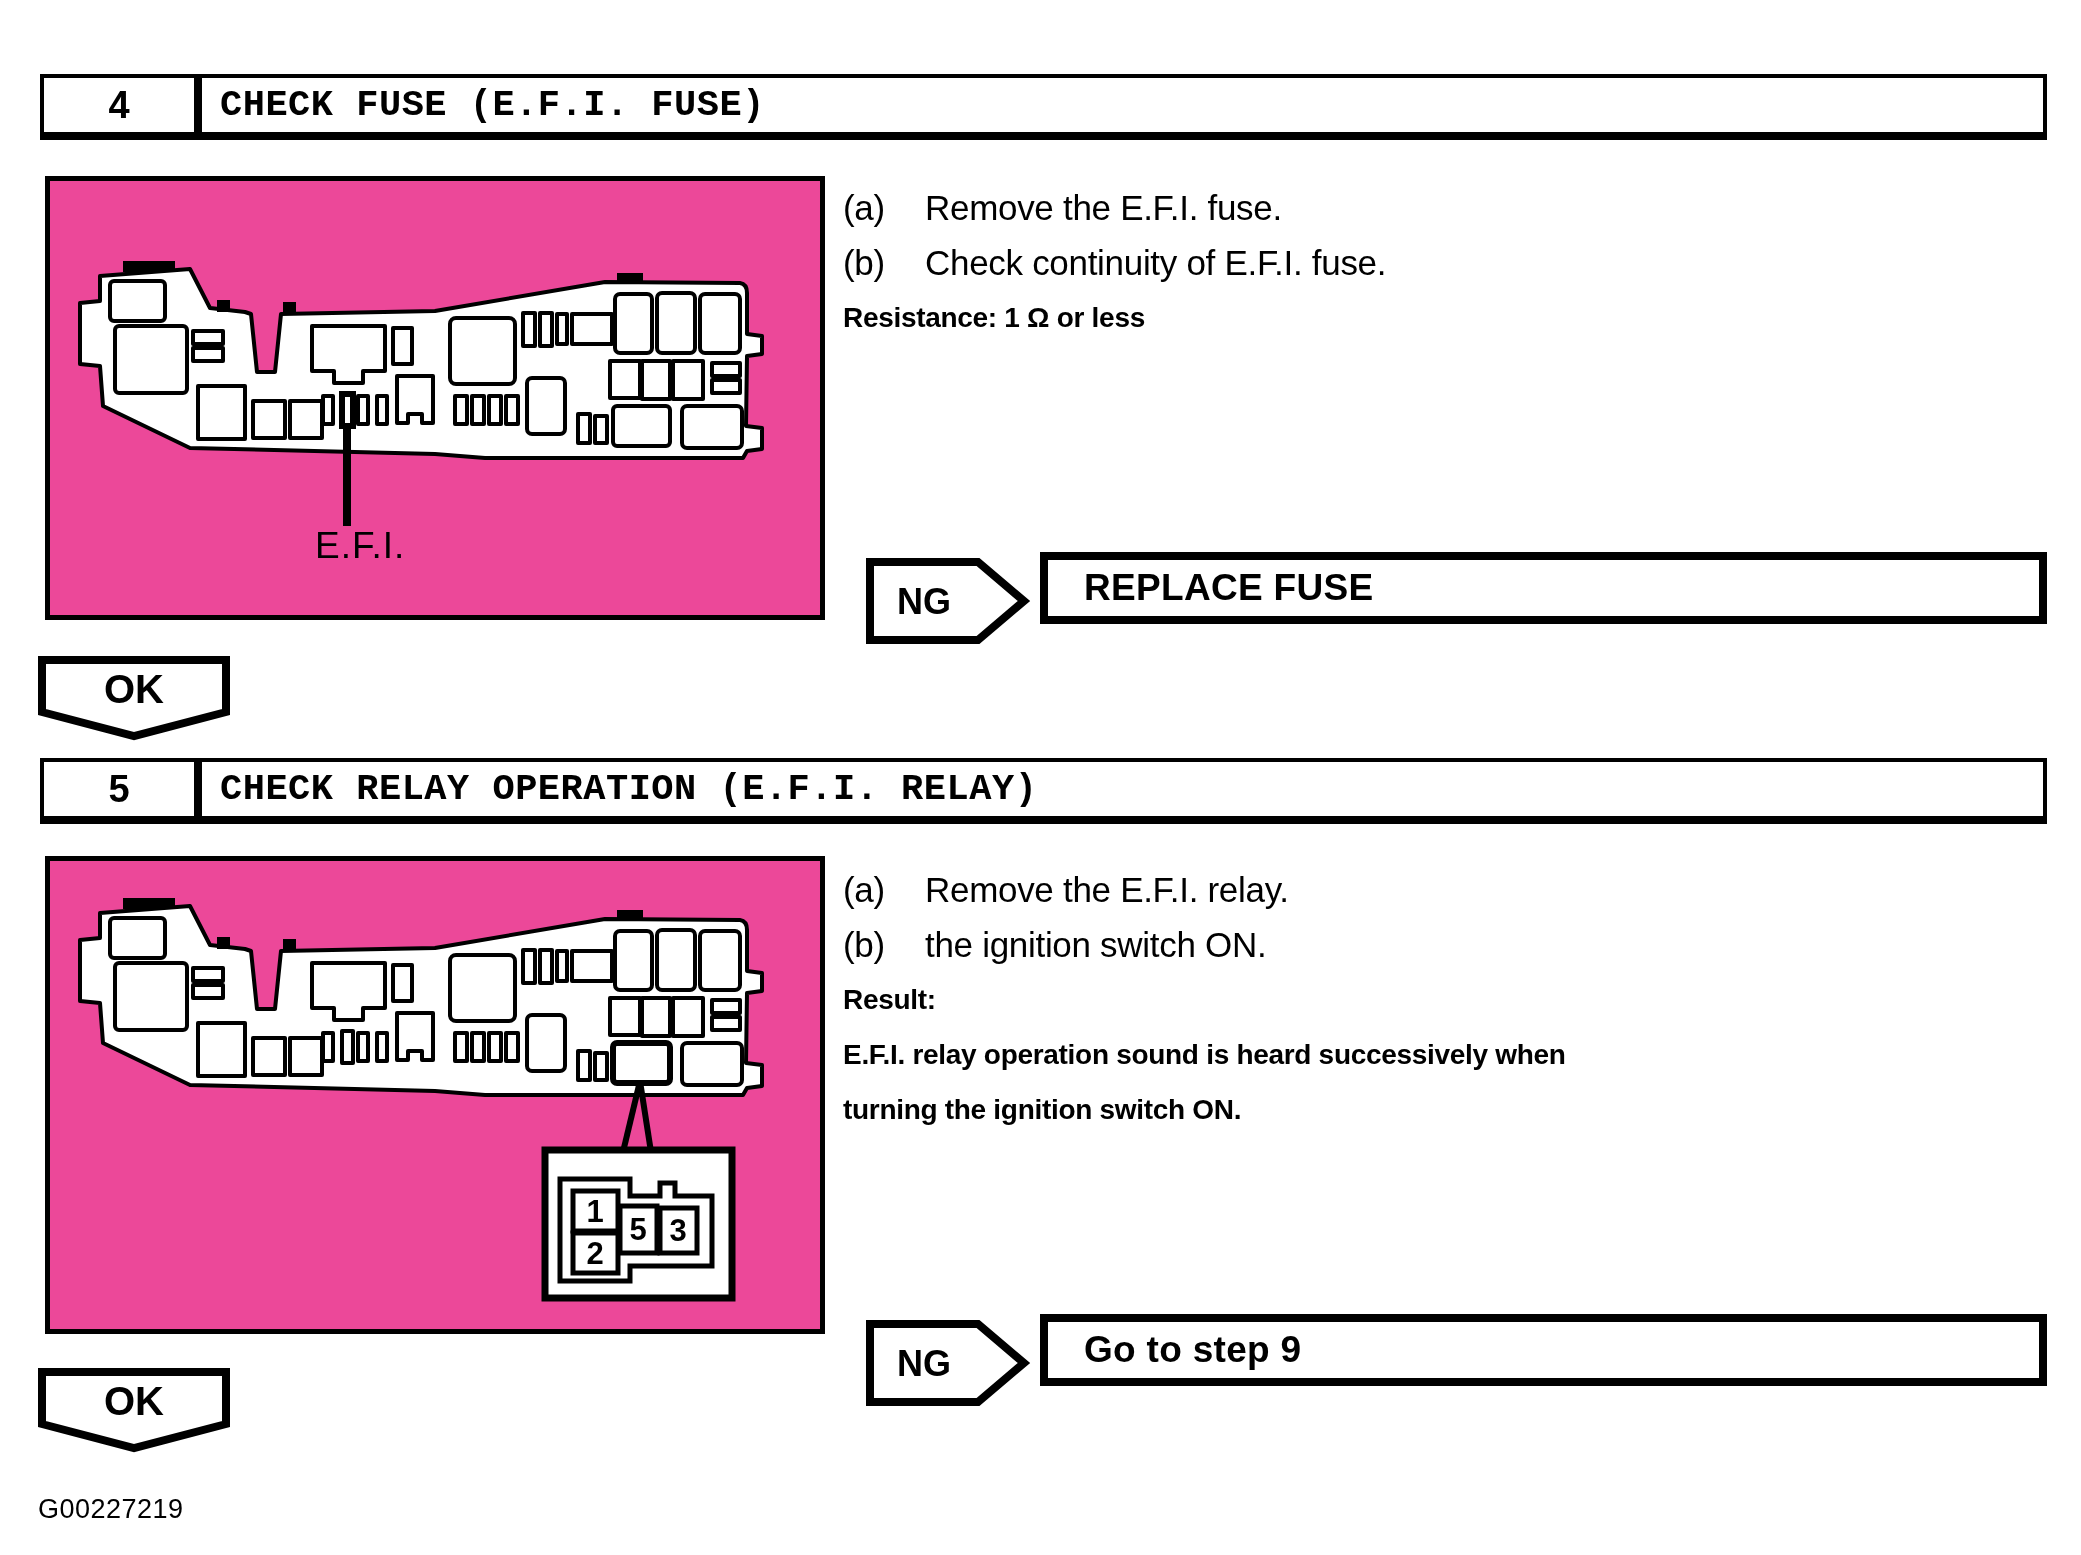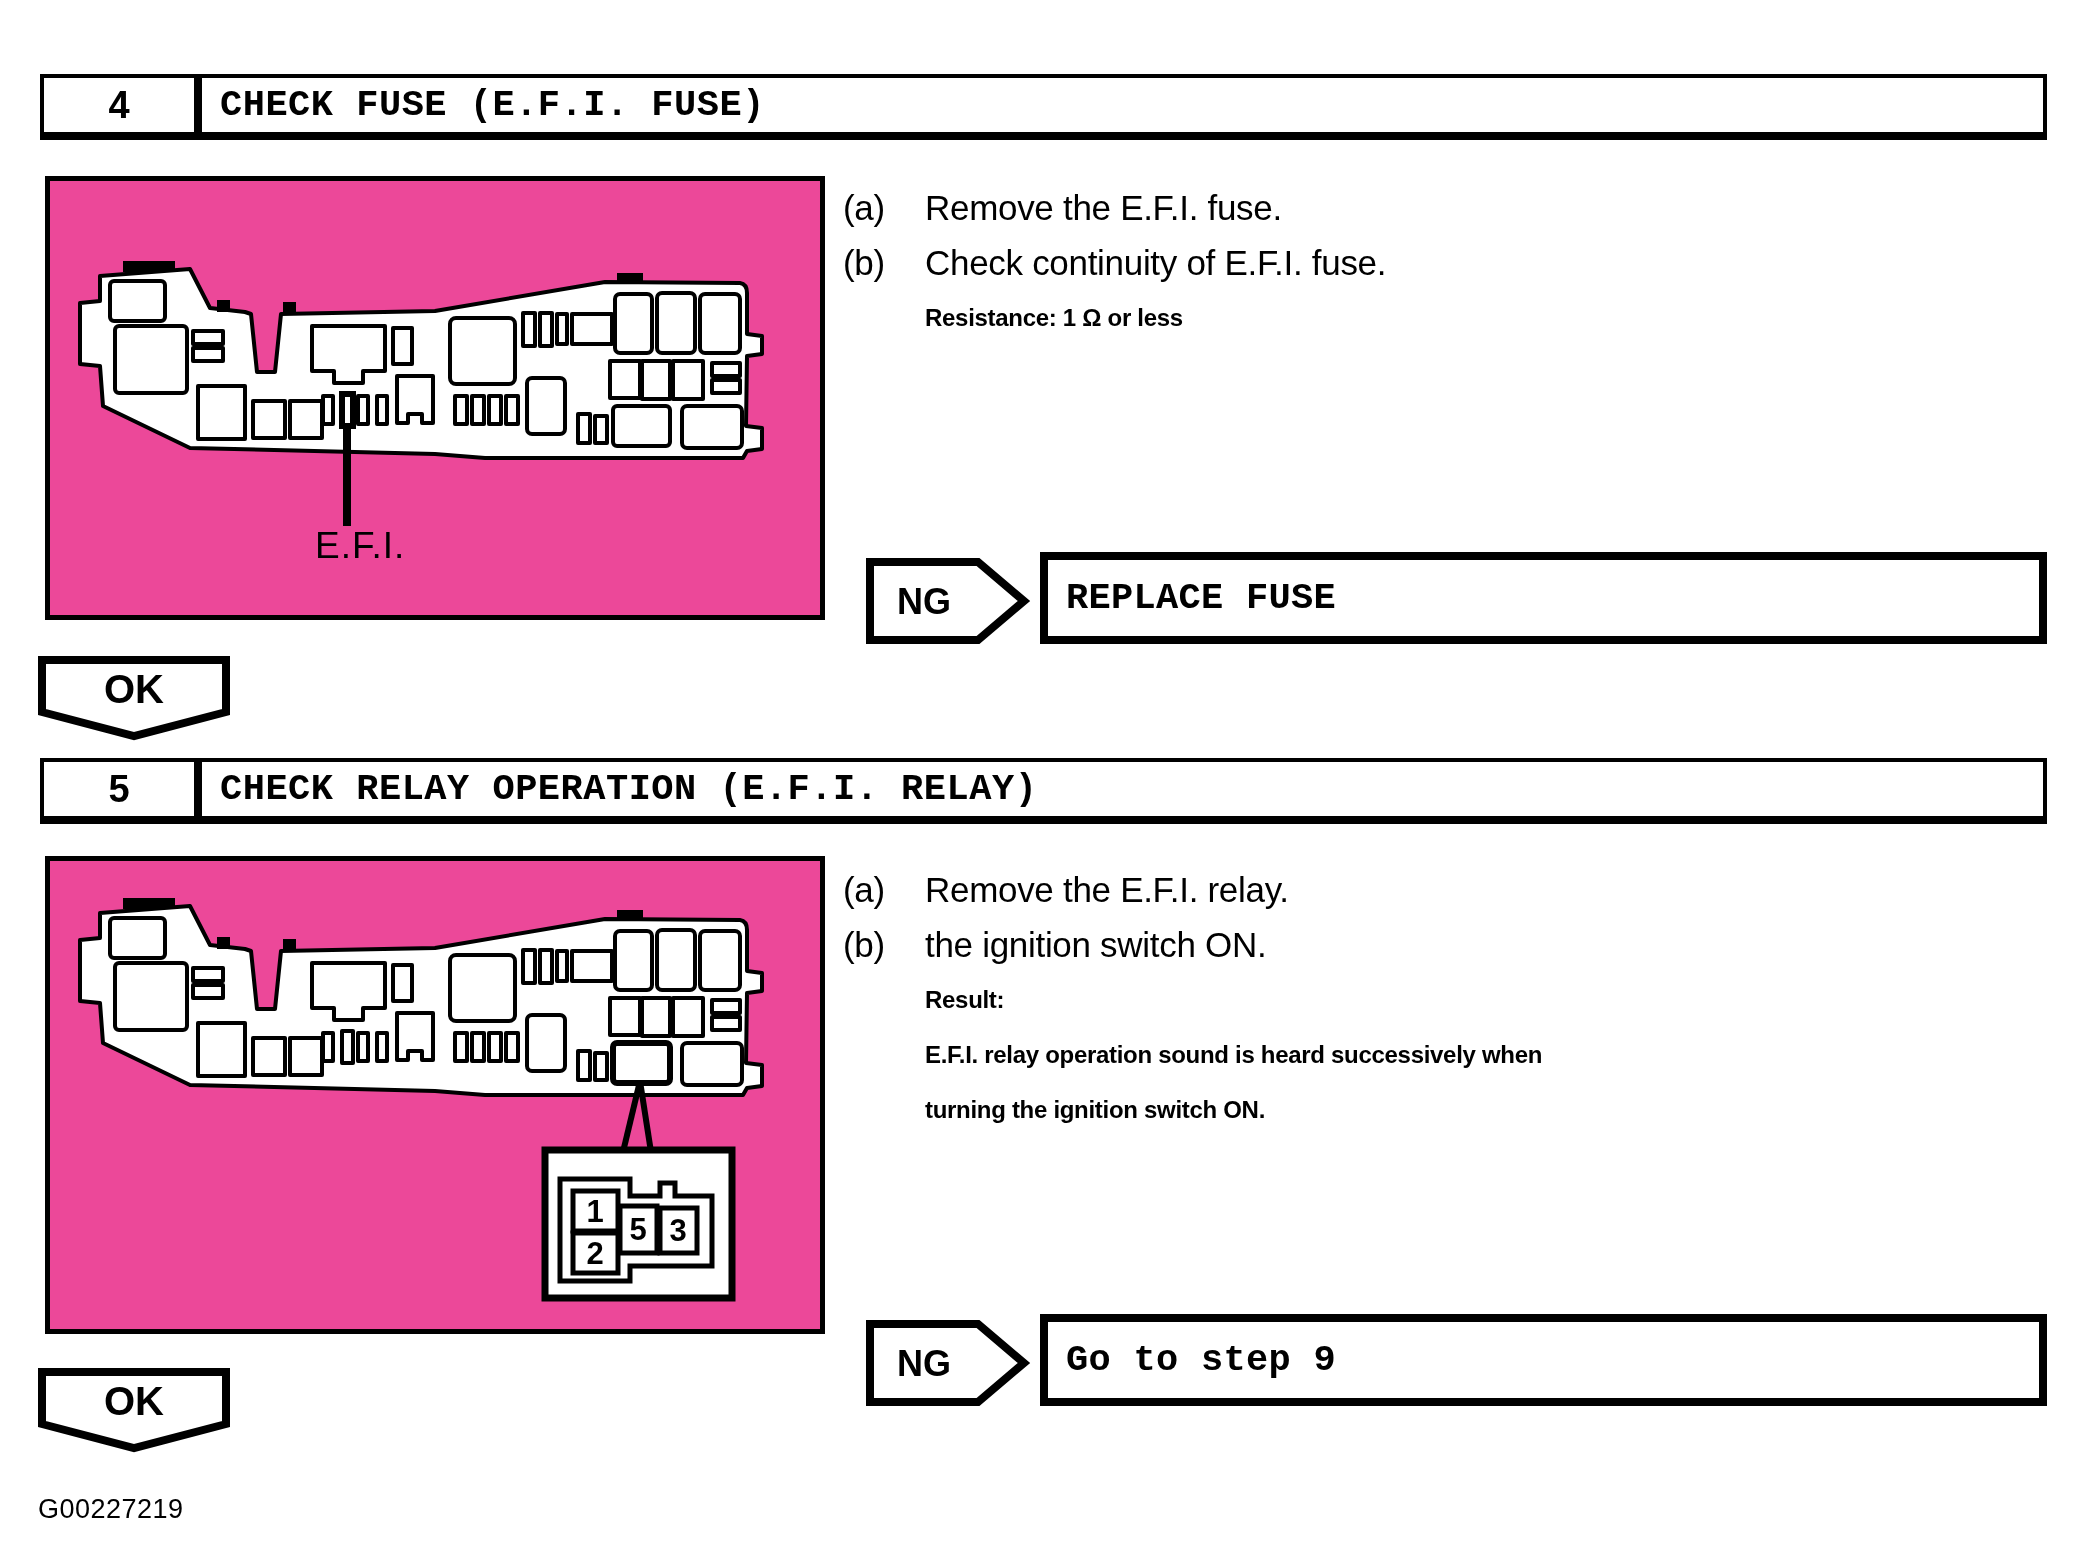--- a/index.html
+++ b/index.html
@@ -36,30 +36,30 @@
   .fig2 { top: 856px; height: 478px; }
   .figure svg { display:block; }
   
   .instr-block { position: absolute; left: 843px; width: 1210px; }
   .ib4 { top: 180px; }
   .ib5 { top: 862px; }
   .irow { display: flex; }
   .ilabel { width: 82px; flex: none; font-size: 35px; line-height: 55px; letter-spacing:-0.3px; }
   .itext { font-size: 35px; line-height: 55px; letter-spacing:-0.3px;text-align:center; }
   .iline { display: block; }
-  .ispec { margin-left: 82px; font-size: 24px; line-height: 55px; font-weight: 700; letter-spacing:-0.3px; }
+  .ispec { font-size: 28px; line-height: 55px; font-weight: 700; letter-spacing:-0.3px; }
   
   .ng-arrow { position: absolute; width: 168px; height: 94px; }
   .ng4 { left: 864px; top: 554px; }
   .ng5 { left: 864px; top: 1316px; }
   .action-box {
-    position: absolute; left: 1040px; width: 1007px; height: 92px;
+    position: absolute; left: 1040px; width: 1007px; height: 72px;
     border: 8px solid #000; background: #fff;
-    display: flex; align-items: center; padding-left: 18px;
-    font-size: 37px; font-weight: 700; letter-spacing: 0.3px; font-family: Liberation Mono, monospace;
+    display: flex; align-items: center; padding-left: 36px;
+    font-size: 37px; font-weight: 700; letter-spacing: 0.3px;
   }
   .ab4 { top: 552px; }
   .ab5 { top: 1314px; }
   
   .ok-badge { position: absolute; left: 36px; width: 196px; height: 92px; }
   .okb1 { top: 654px; }
   .okb2 { top: 1366px; }
   
   .figure-id {
     position: absolute; left: 38px; top: 1458px;

